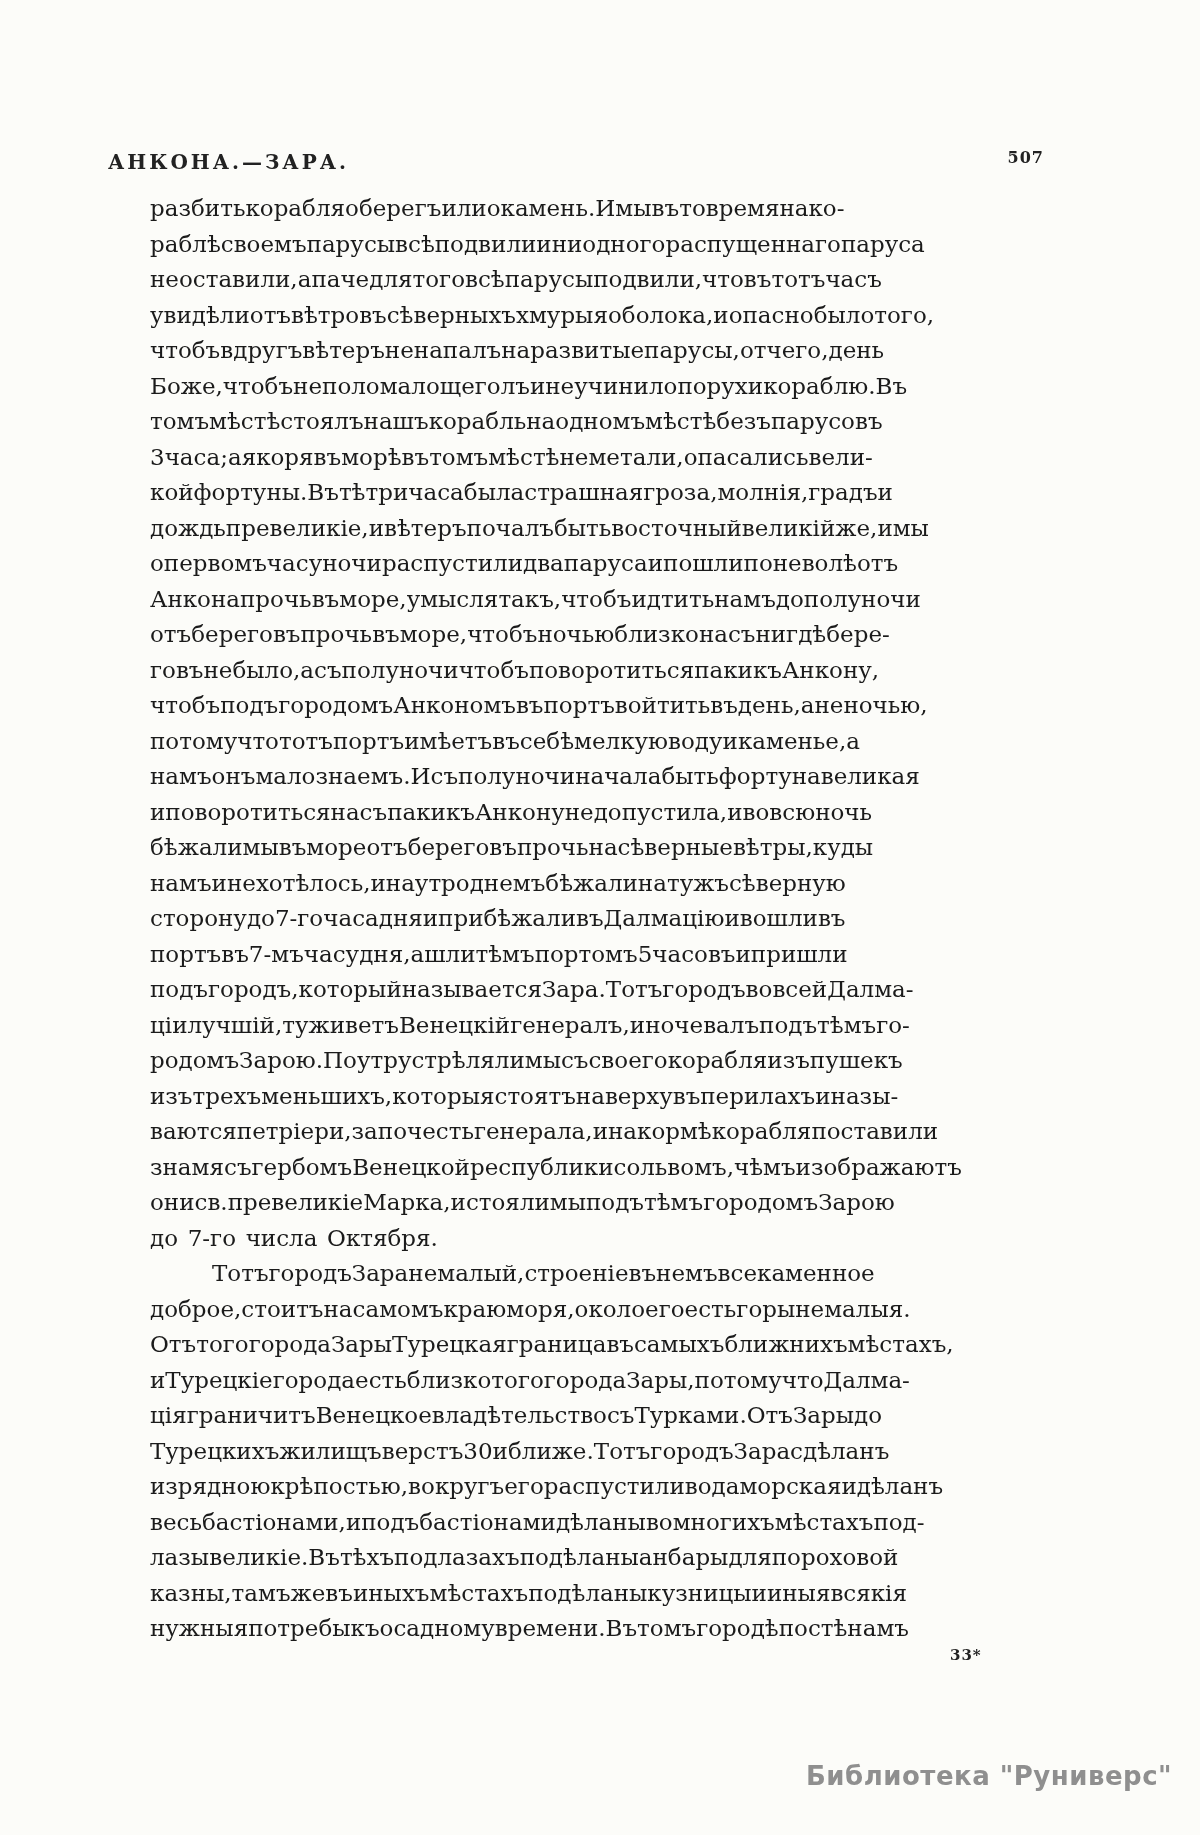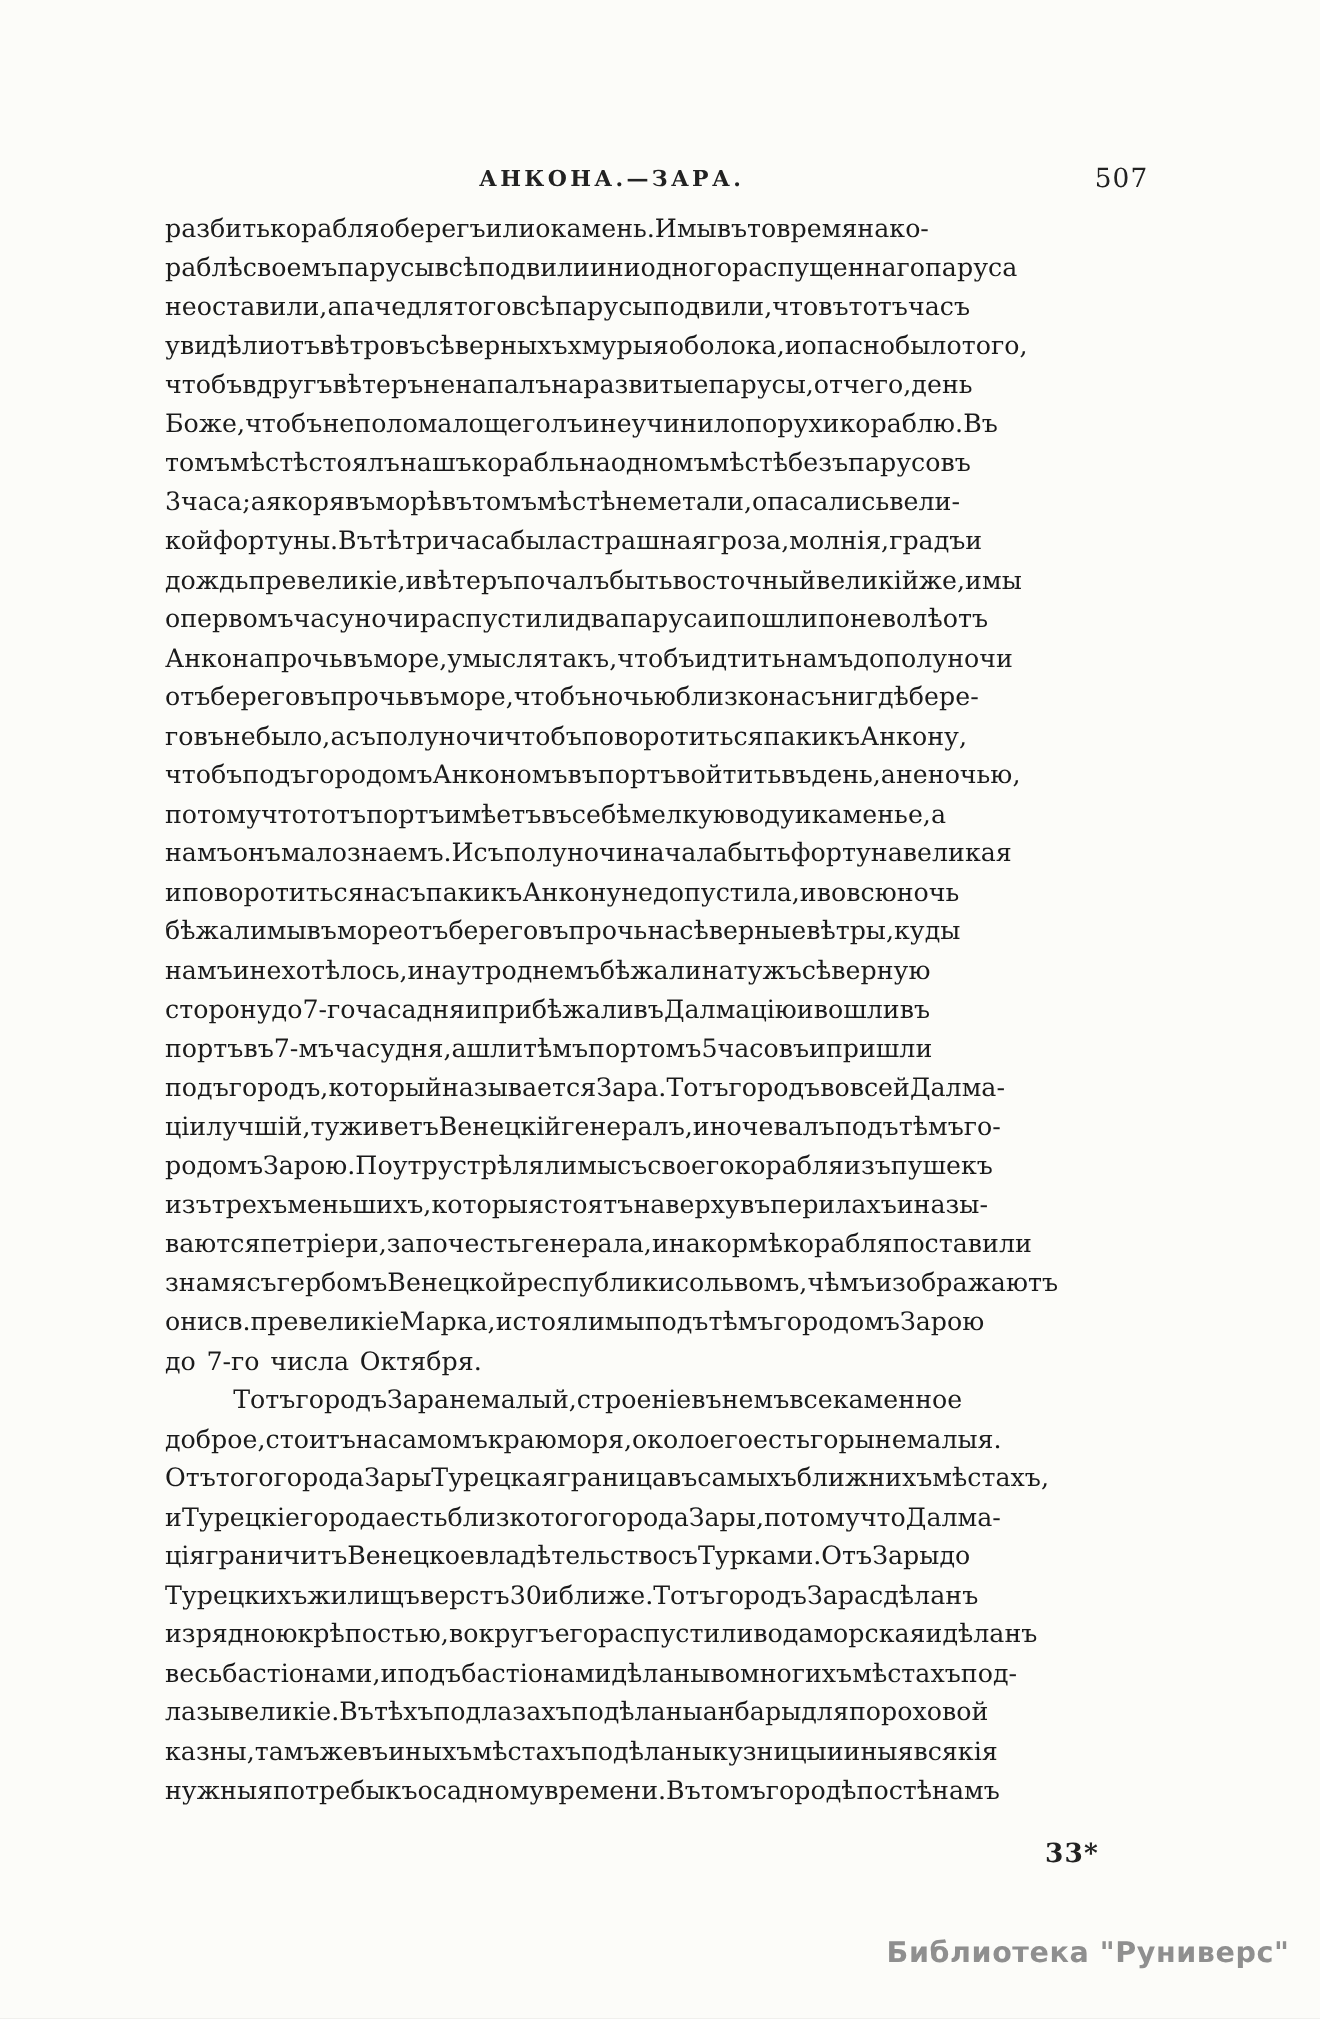--- a/index.html
+++ b/index.html
@@ -7,47 +7,46 @@
     position:relative;
     width:1200px;height:1835px;
     background:#fcfcf9;
     font-family:"DejaVu Serif","Liberation Serif",serif;
     color:#1b1b1b;
     overflow:hidden;
     margin:0 auto;
   }
   .header{position:absolute;top:150px;left:150px;width:896px;height:34px;}
   .running-title{
-    display:block;text-align:center;
+    display:block;text-align:left;
     transform:translateX(-42px);
     font-size:20px;font-weight:bold;letter-spacing:3px;
     color:#222;
   }
   .page-number{
     position:absolute;top:-2px;right:2px;
-    font-size:24px;letter-spacing:1px;color:#222;
+    font-size:16px;letter-spacing:1px;color:#222;font-weight:bold;
   }
   .body-text{
     position:absolute;top:191px;left:150px;width:896px;
   }
   .line{
     display:flex;justify-content:flex-start;
     height:35.5px;line-height:35.5px;
     font-size:23px;
     white-space:pre;
     overflow:visible;
   }
   .line span{flex:0 0 auto;}
   .line.ind{padding-left:62px;}
   .line.noju{justify-content:flex-start;gap:0.42em;}
   .signature{
     position:absolute;top:1646px;left:950px;
-    font-size:24px;font-weight:bold;color:#222;
+    font-size:15px;font-weight:bold;color:#222;
     letter-spacing:1px;
-    margin-top:24px;
   }
   .watermark{
     position:absolute;top:1761px;left:806px;
     font-family:"DejaVu Sans","Liberation Sans",sans-serif;
     font-weight:bold;
     font-size:26px;color:#8f8f8f;
     letter-spacing:0.5px;
   }
 </style>
 </head>

